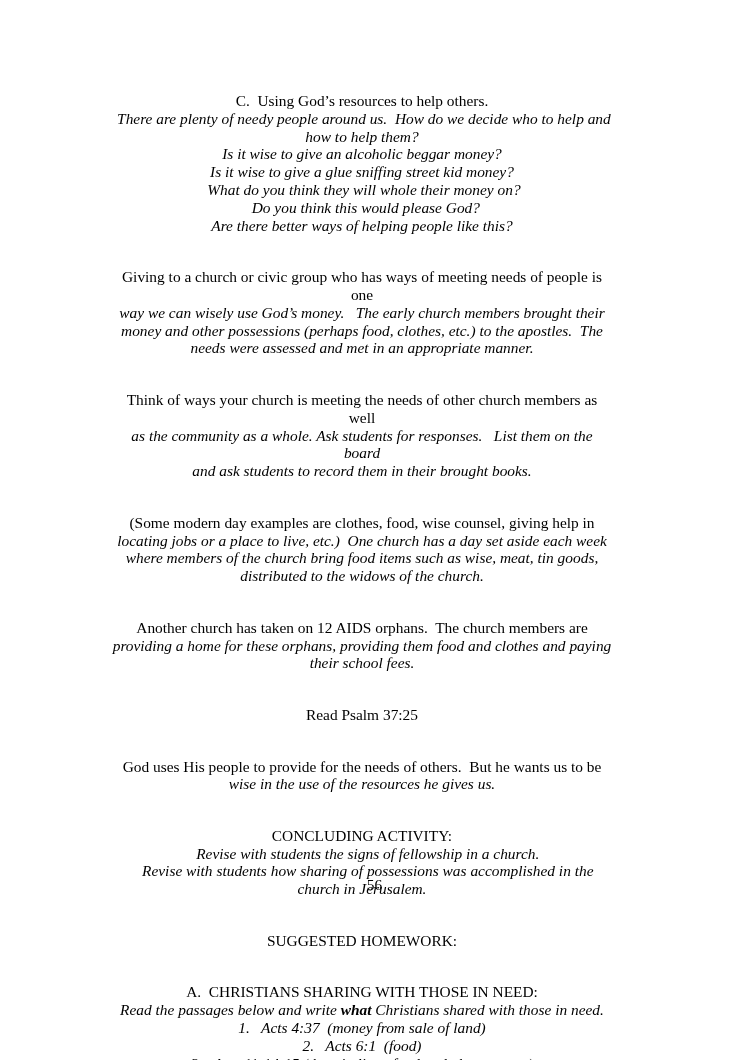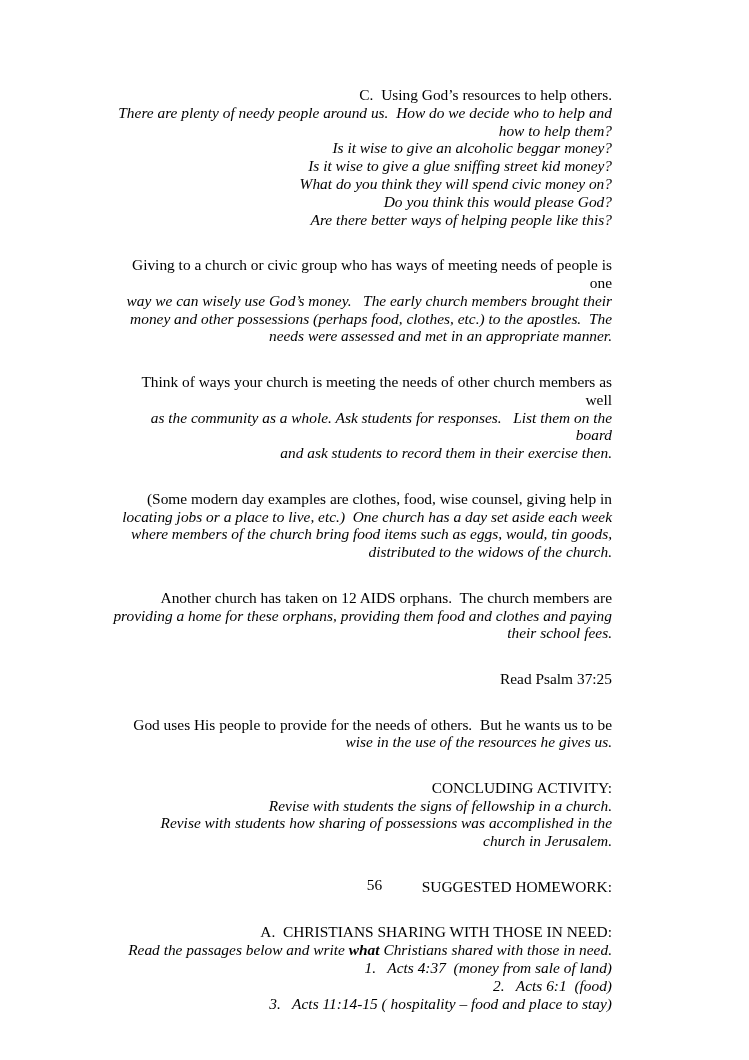--- a/index.html
+++ b/index.html
@@ -25,22 +25,22 @@
   }
   .content {
     position: absolute;
     left: 112px;
     top: 76px;
     width: 500px;
   }
   .para {
     font-size: 15.4px;
     line-height: 17.8px;
-    margin: 10px 0 0 0;
-    text-align: right;
+    margin: 16px 0 0 0;
+    text-align: center;
     white-space: pre-wrap;
   }
   .para + .para {
     margin-top: 0;
     font-style: italic;
   }
   .gap {
     height: 17.8px;
   }
   .bold {
@@ -60,42 +60,42 @@
 <body>
 
 <div class="page">
   <div class="content">
 
     <div class="para">C.  Using God’s resources to help others.</div>
     <div class="para"> There are plenty of needy people around us.  How do we decide who to help and</div>
     <div class="para">how to help them?</div>
     <div class="para">Is it wise to give an alcoholic beggar money?</div>
     <div class="para">Is it wise to give a glue sniffing street kid money?</div>
-    <div class="para"> What do you think they will spend civic money on?</div>
+    <div class="para"> What do you think they will whole their money on?</div>
     <div class="para">  Do you think this would please God?</div>
     <div class="para">Are there better ways of helping people like this?</div>
 
     <div class="gap"></div>
 
     <div class="para">Giving to a church or civic group who has ways of meeting needs of people is one</div>
     <div class="para">way we can wisely use God’s money.   The early church members brought their</div>
     <div class="para">money and other possessions (perhaps food, clothes, etc.) to the apostles.  The</div>
     <div class="para">needs were assessed and met in an appropriate manner.</div>
 
     <div class="gap"></div>
 
     <div class="para">Think of ways your church is meeting the needs of other church members as well</div>
     <div class="para">as the community as a whole. Ask students for responses.   List them on the board</div>
-    <div class="para">and ask students to record them in their exercise then.</div>
+    <div class="para">and ask students to record them in their brought books.</div>
 
     <div class="gap"></div>
 
     <div class="para">(Some modern day examples are clothes, food, wise counsel, giving help in</div>
     <div class="para">locating jobs or a place to live, etc.)  One church has a day set aside each week</div>
-    <div class="para">where members of the church bring food items such as eggs, would, tin goods,</div>
+    <div class="para">where members of the church bring food items such as wise, meat, tin goods,</div>
     <div class="para">distributed to the widows of the church.</div>
 
     <div class="gap"></div>
 
     <div class="para">Another church has taken on 12 AIDS orphans.  The church members are</div>
     <div class="para">providing a home for these orphans, providing them food and clothes and paying</div>
     <div class="para">their school fees.</div>
 
     <div class="gap"></div>
 

